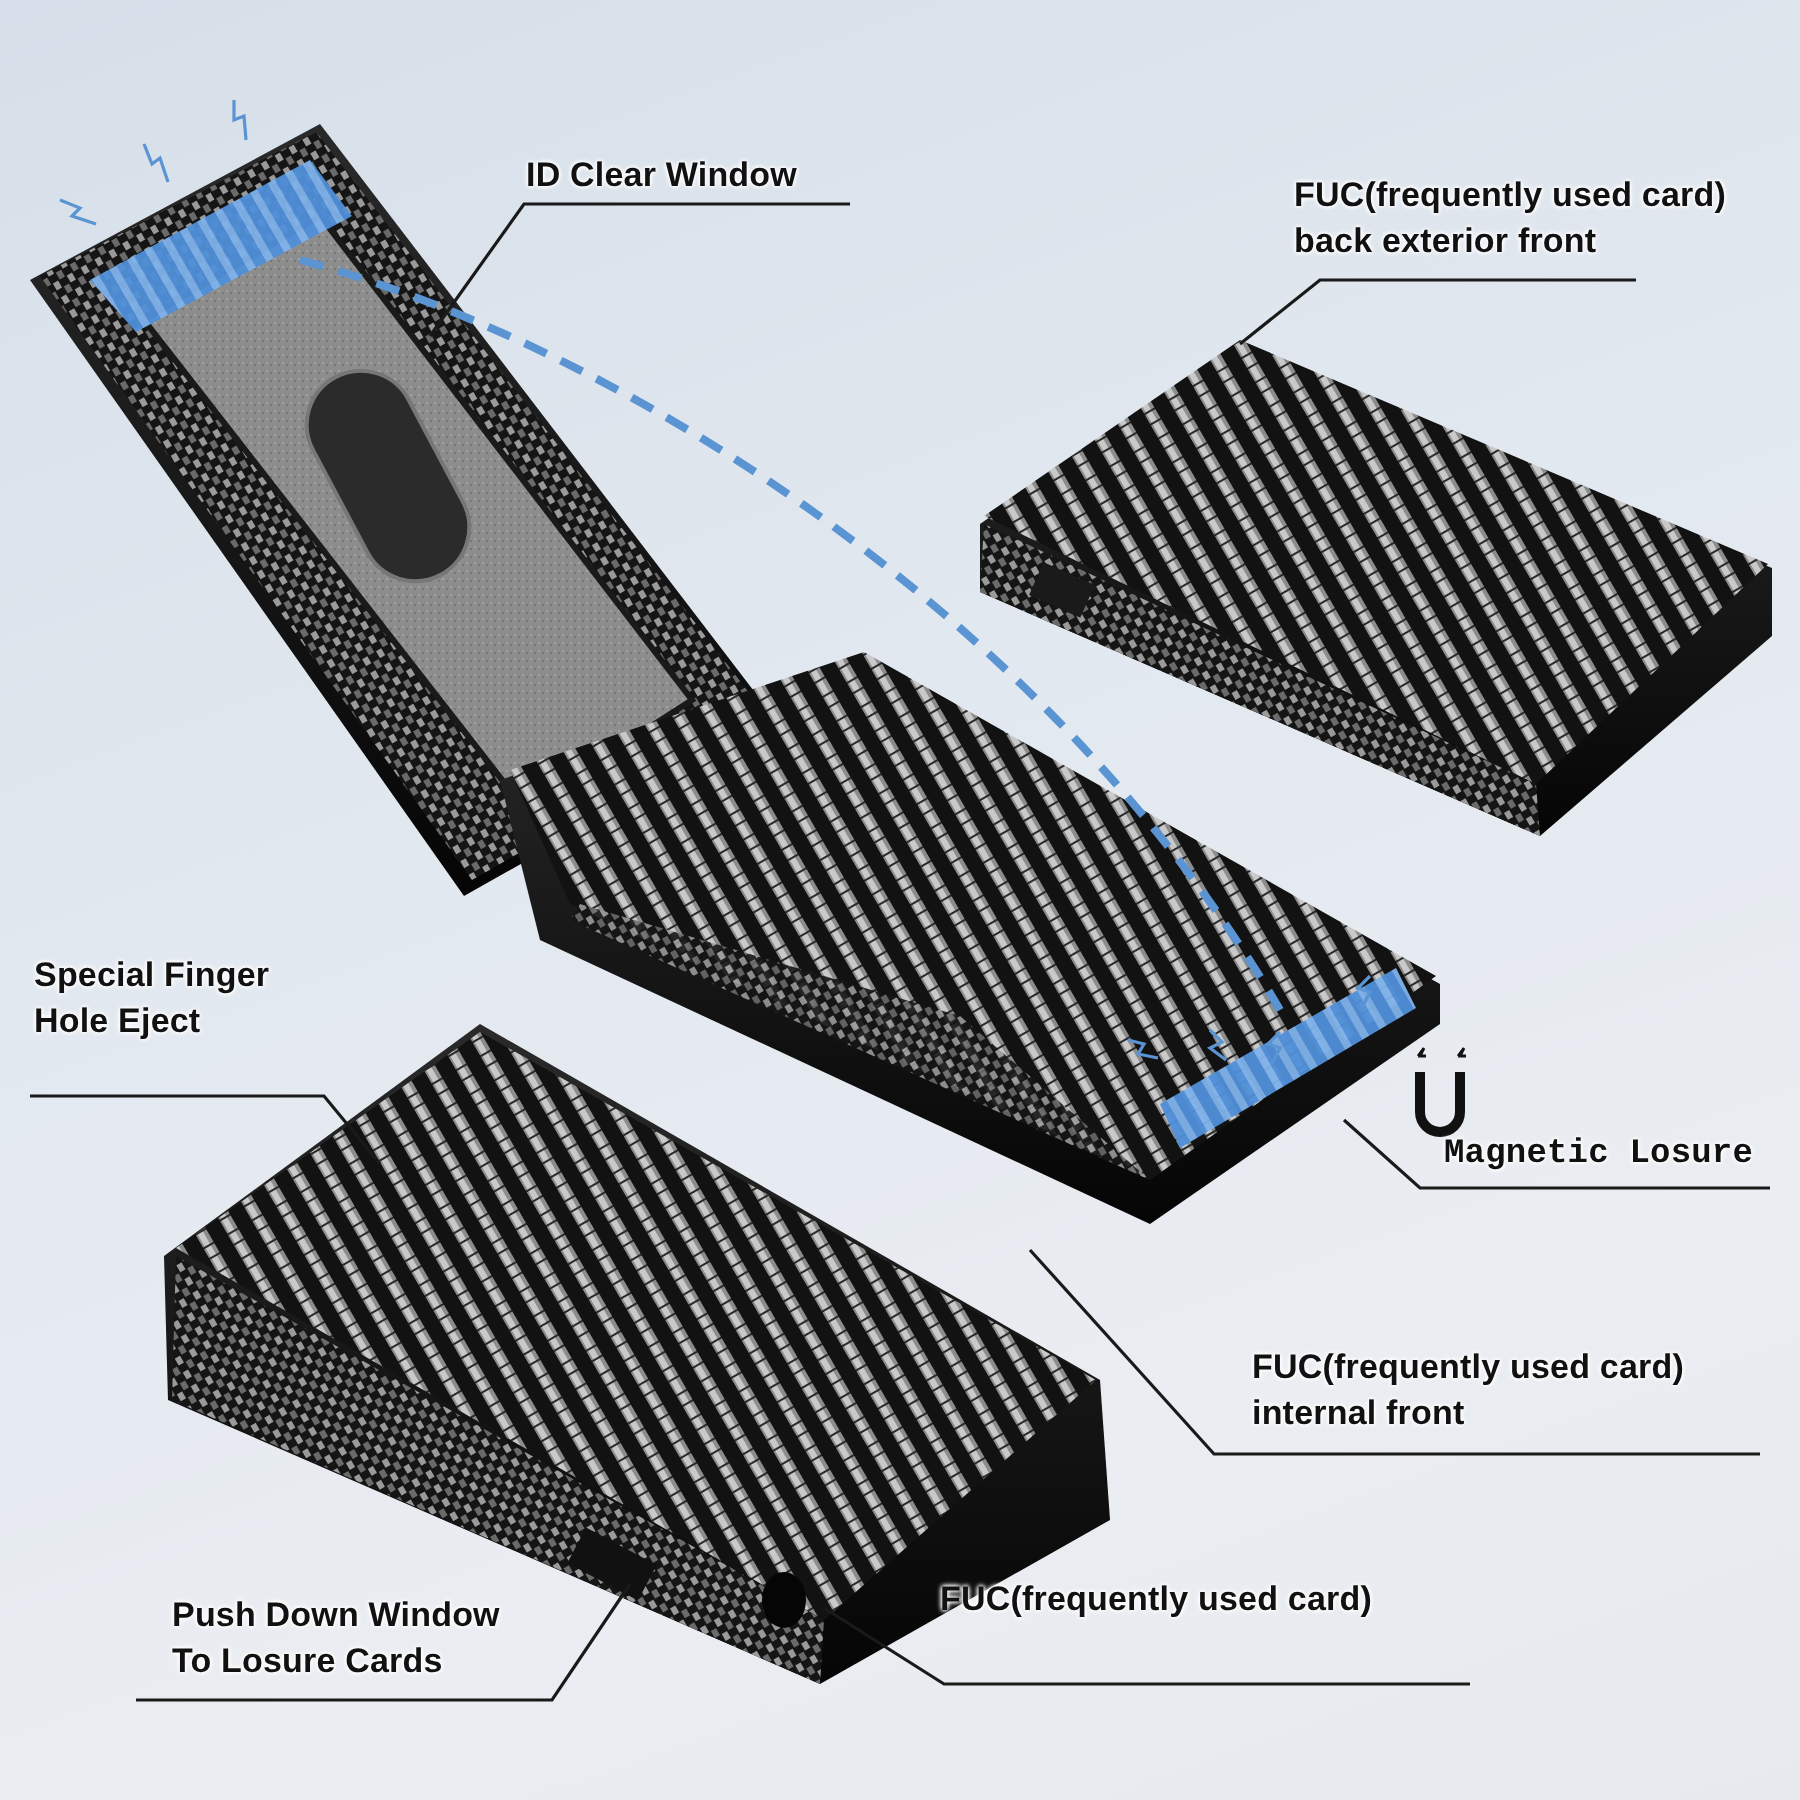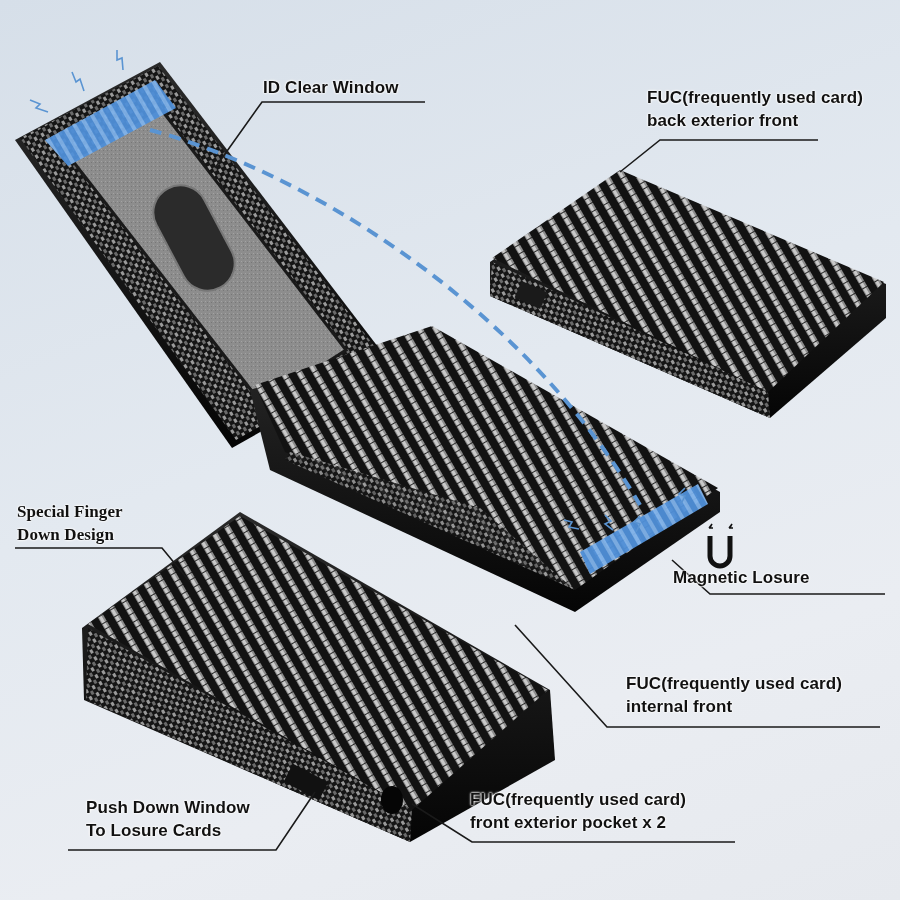--- a/index.html
+++ b/index.html
@@ -113,37 +113,36 @@
 
   <div class="label" style="left:263px; top:76px;">
     <span>ID Clear Window</span>
   </div>
 
   <div class="label" style="left:647px; top:86px;">
     <span>FUC(frequently used card)</span>
     <span>back exterior front</span>
   </div>
 
-  <div class="label" style="left:17px; top:500px;font-family:Liberation Serif, serif;">
+  <div class="label" style="left:17px; top:476px;">
     <span>Special Finger</span>
-    <span>Down Design</span>
+    <span>Hole Eject</span>
   </div>
 
-  <div class="label" style="left:673px; top:566px;">
+  <div class="label" style="left:722px; top:566px;font-family:Liberation Mono, monospace;">
     <span>Magnetic Losure</span>
   </div>
 
   <div class="label" style="left:626px; top:672px;">
     <span>FUC(frequently used card)</span>
     <span>internal front</span>
   </div>
 
   <div class="label" style="left:86px; top:796px;">
     <span>Push Down Window</span>
     <span>To Losure Cards</span>
   </div>
 
   <div class="label" style="left:470px; top:788px;">
     <span>FUC(frequently used card)</span>
-    <span>front exterior pocket x 2</span>
   </div>
 
 </div>
 
 </body></html>

